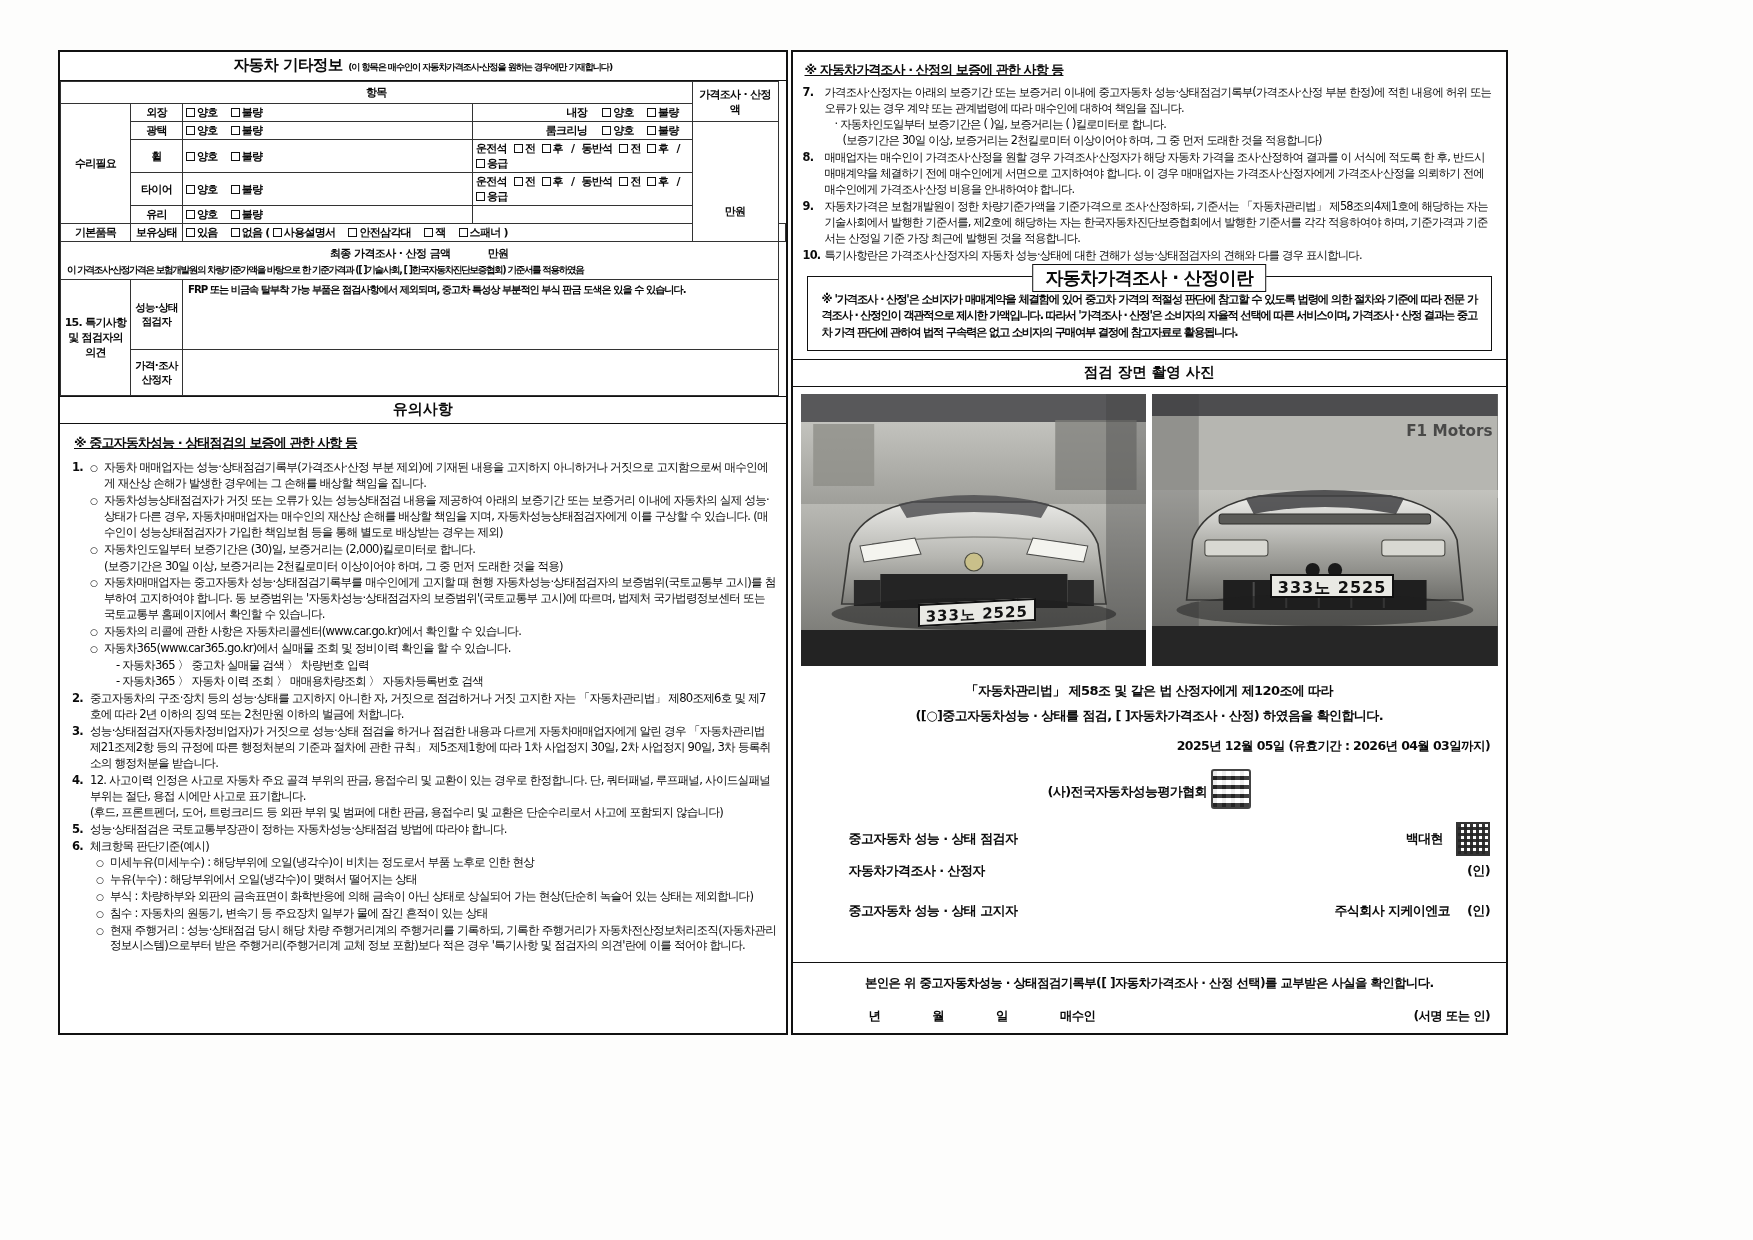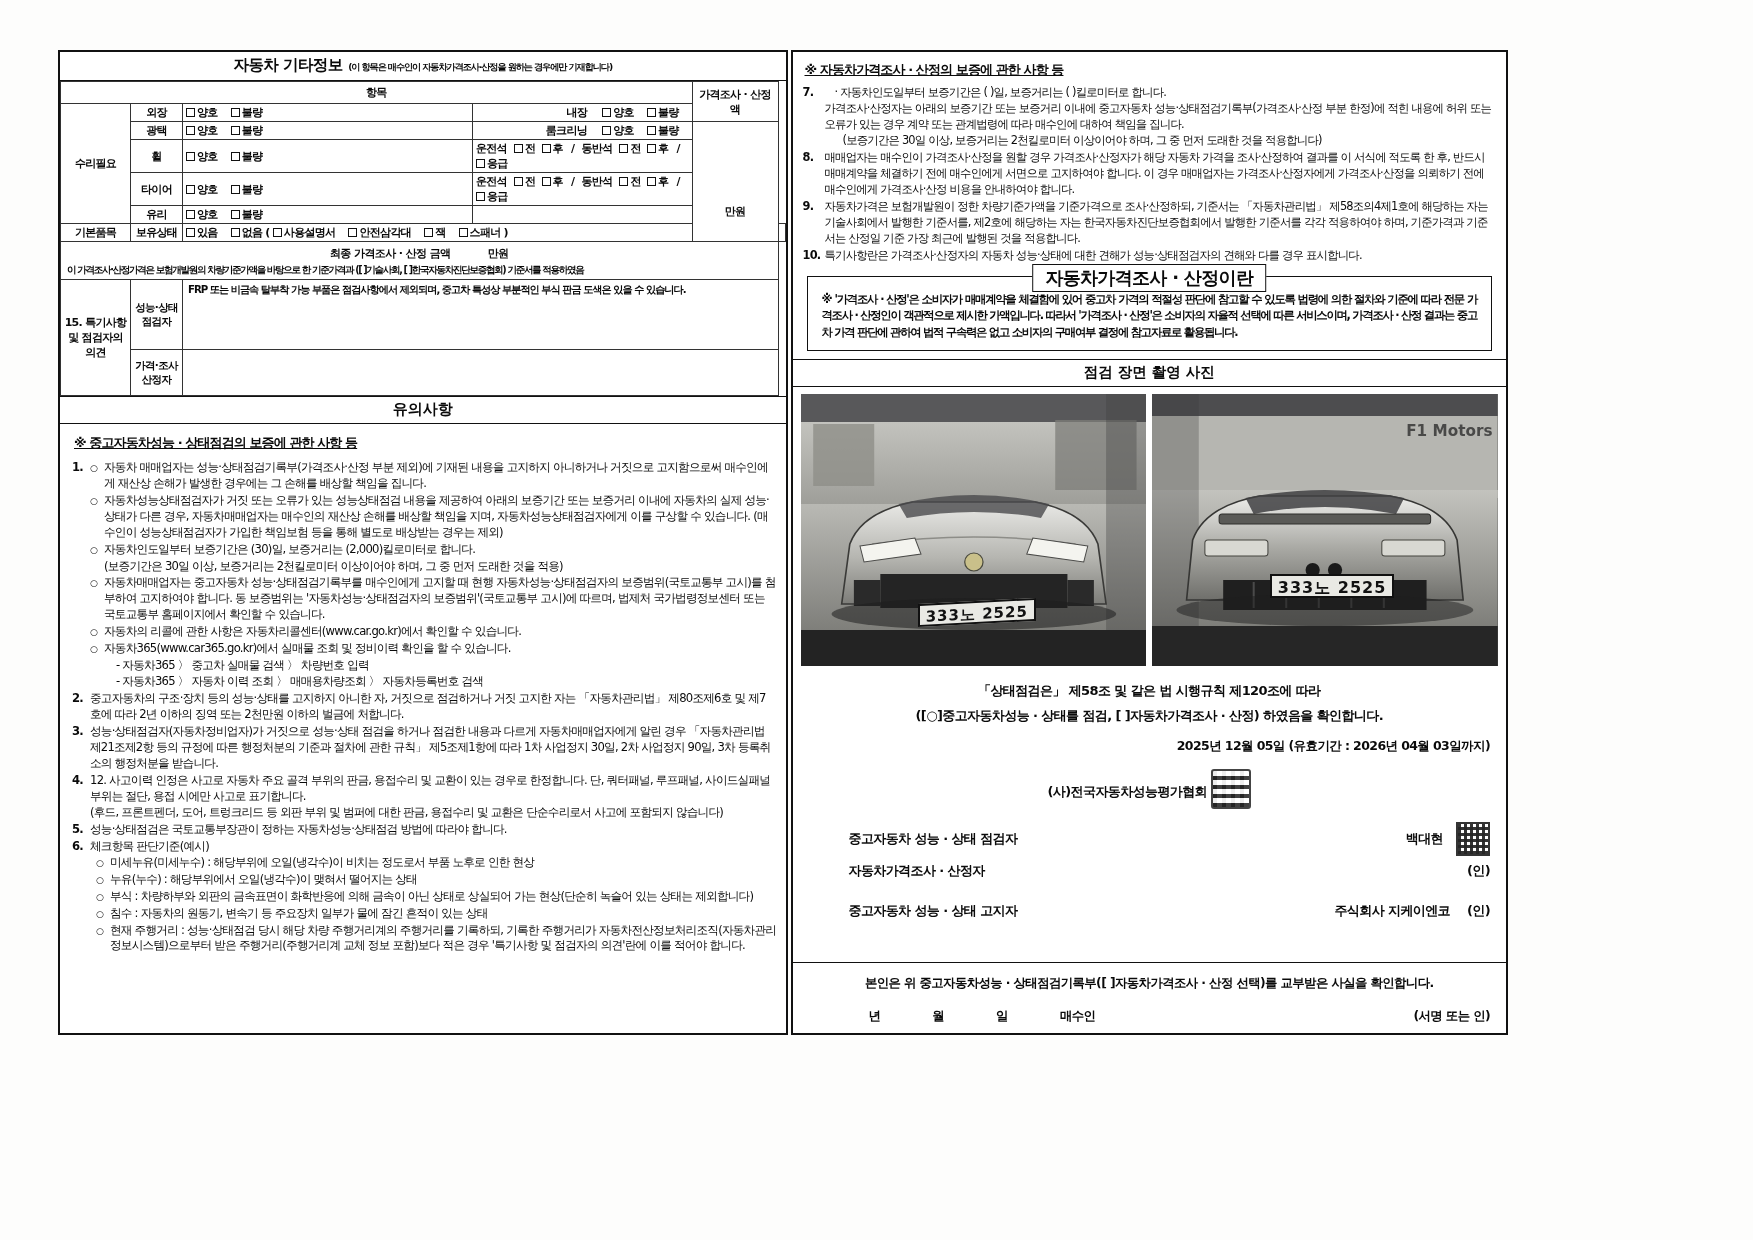--- a/index.html
+++ b/index.html
@@ -402,22 +402,22 @@
   </div>
 
   <div class="col-right">
 
     <div class="rnotice">
       <div class="notice-h" style="margin-bottom:6px;">※ 자동차가격조사 · 산정의 보증에 관한 사항 등</div>
       <ol class="notes">
         <li>
           <span class="num">7.</span>
           <div class="bd">
+            <div>가격조사·산정자는 아래의 보증기간 또는 보증거리 이내에 중고자동차 성능·상태점검기록부(가격조사·산정 부분 한정)에 적힌 내용에 허위 또는 오류가 있는 경우 계약 또는 관계법령에 따라 매수인에 대하여 책임을 집니다.</div>
             <div style="padding-left:10px;">· 자동차인도일부터 보증기간은 (   )일, 보증거리는 (   )킬로미터로 합니다.</div>
-            <div>가격조사·산정자는 아래의 보증기간 또는 보증거리 이내에 중고자동차 성능·상태점검기록부(가격조사·산정 부분 한정)에 적힌 내용에 허위 또는 오류가 있는 경우 계약 또는 관계법령에 따라 매수인에 대하여 책임을 집니다.</div>
             <div style="padding-left:18px;">(보증기간은 30일 이상, 보증거리는 2천킬로미터 이상이어야 하며, 그 중 먼저 도래한 것을 적용합니다)</div>
           </div>
         </li>
         <li>
           <span class="num">8.</span>
           <div class="bd">매매업자는 매수인이 가격조사·산정을 원할 경우 가격조사·산정자가 해당 자동차 가격을 조사·산정하여 결과를 이 서식에 적도록 한 후, 반드시 매매계약을 체결하기 전에 매수인에게 서면으로 고지하여야 합니다. 이 경우 매매업자는 가격조사·산정자에게 가격조사·산정을 의뢰하기 전에 매수인에게 가격조사·산정 비용을 안내하여야 합니다.</div>
         </li>
         <li>
           <span class="num">9.</span>
           <div class="bd">자동차가격은 보험개발원이 정한 차량기준가액을 기준가격으로 조사·산정하되, 기준서는 「자동차관리법」 제58조의4제1호에 해당하는 자는 기술사회에서 발행한 기준서를, 제2호에 해당하는 자는 한국자동차진단보증협회에서 발행한 기준서를 각각 적용하여야 하며, 기준가격과 기준서는 산정일 기준 가장 최근에 발행된 것을 적용합니다.</div>
@@ -524,21 +524,21 @@
           <circle cx="180" cy="176" r="7" fill="#1a1a1a"></circle>
           <ellipse cx="170" cy="216" rx="146" ry="16" fill="#1d1d1d" opacity=".5"></ellipse>
           <rect x="0" y="232" width="340" height="40" fill="#262626"></rect>
         </svg>
         <div class="plate" style="left:34%;top:66%;width:36%;height:9%;font-size:16px;line-height:24px;">333노 2525</div>
       </div>
     </div>
 
 
     <div class="sig">
-      <div class="sig-center">「상태점검은」 제58조 및 같은 법 시행규칙 제120조에 따라</div>
+      <div class="sig-center">「자동차관리법」 제58조 및 같은 법 산정자에게 제120조에 따라</div>
       <div class="sig-center" style="margin-top:7px;">([○]중고자동차성능 · 상태를 점검, [       ]자동차가격조사 · 산정) 하였음을 확인합니다.</div>
       <div class="sig-right" style="margin-top:13px;font-size:12.5px;">2025년 12월 05일 (유효기간 : 2026년 04월 03일까지)</div>
       <div style="text-align:center;margin-top:14px;font-weight:bold;font-size:13px;">
         <span>(사)전국자동차성능평가협회</span>
         <span class="stamp-red"></span>
       </div>
 
       <div class="sig-row">
         <span class="lbl">중고자동차 성능 · 상태 점검자</span>
         <span class="val">백대현</span>

